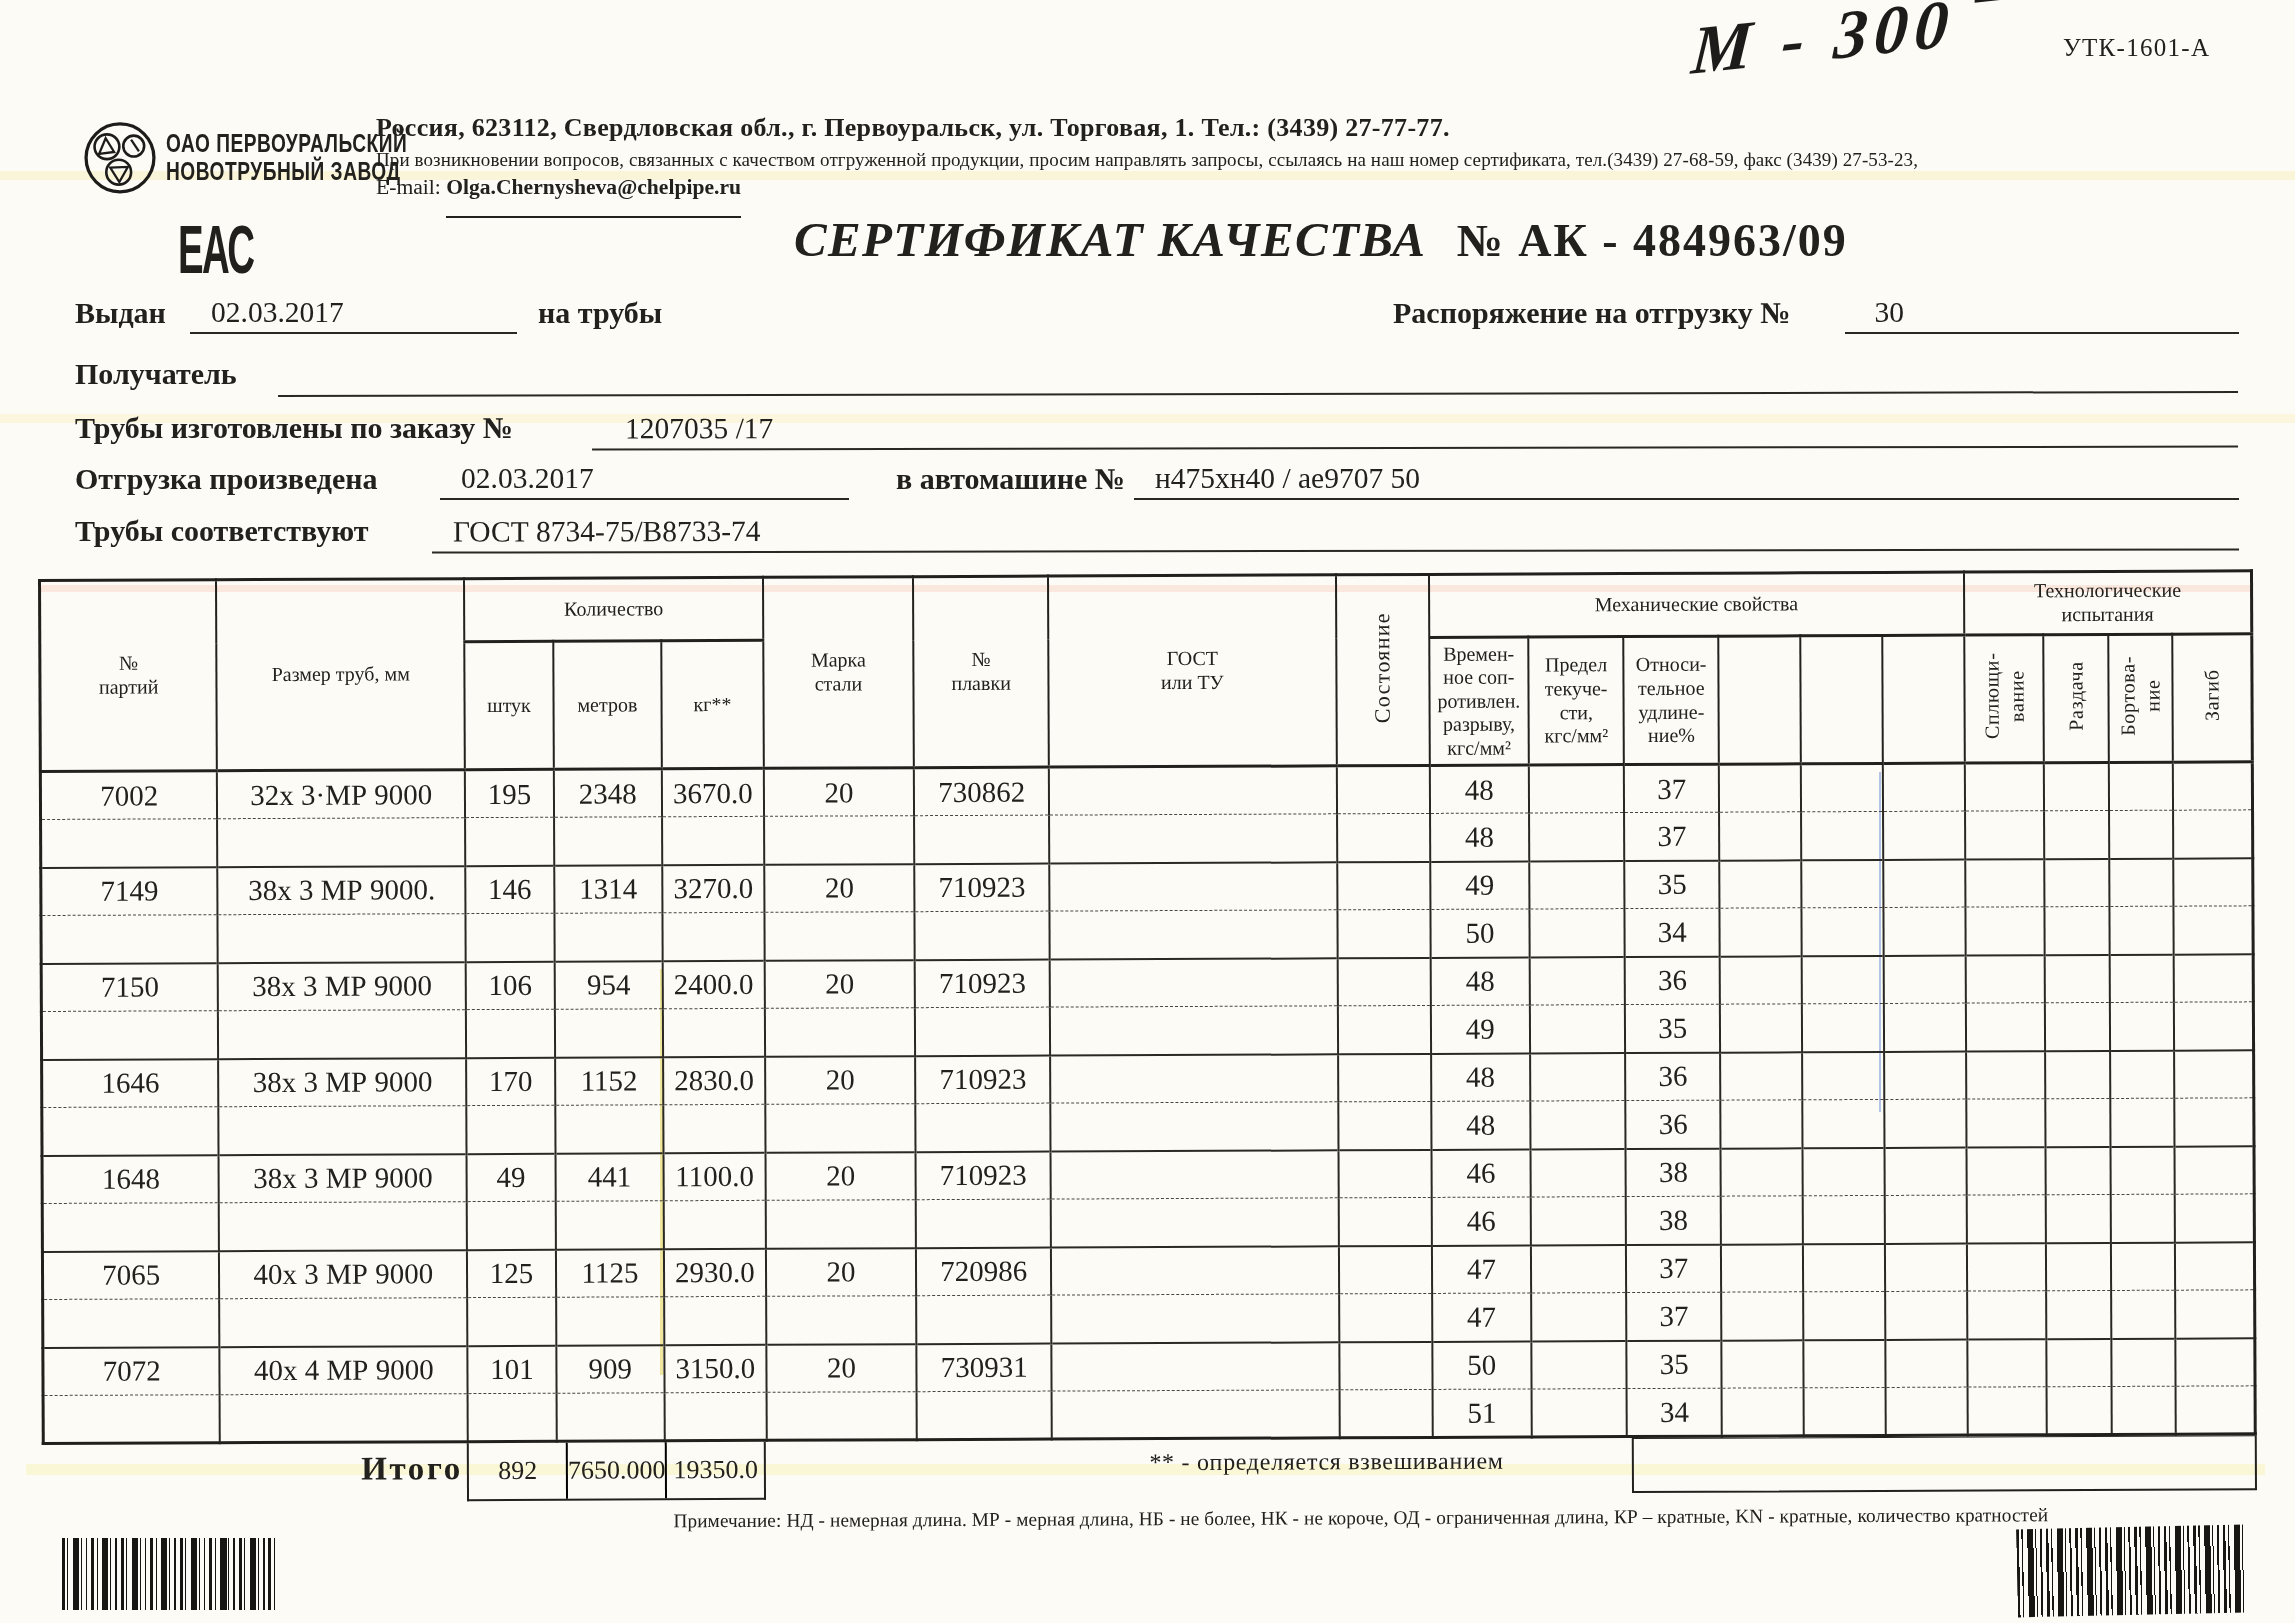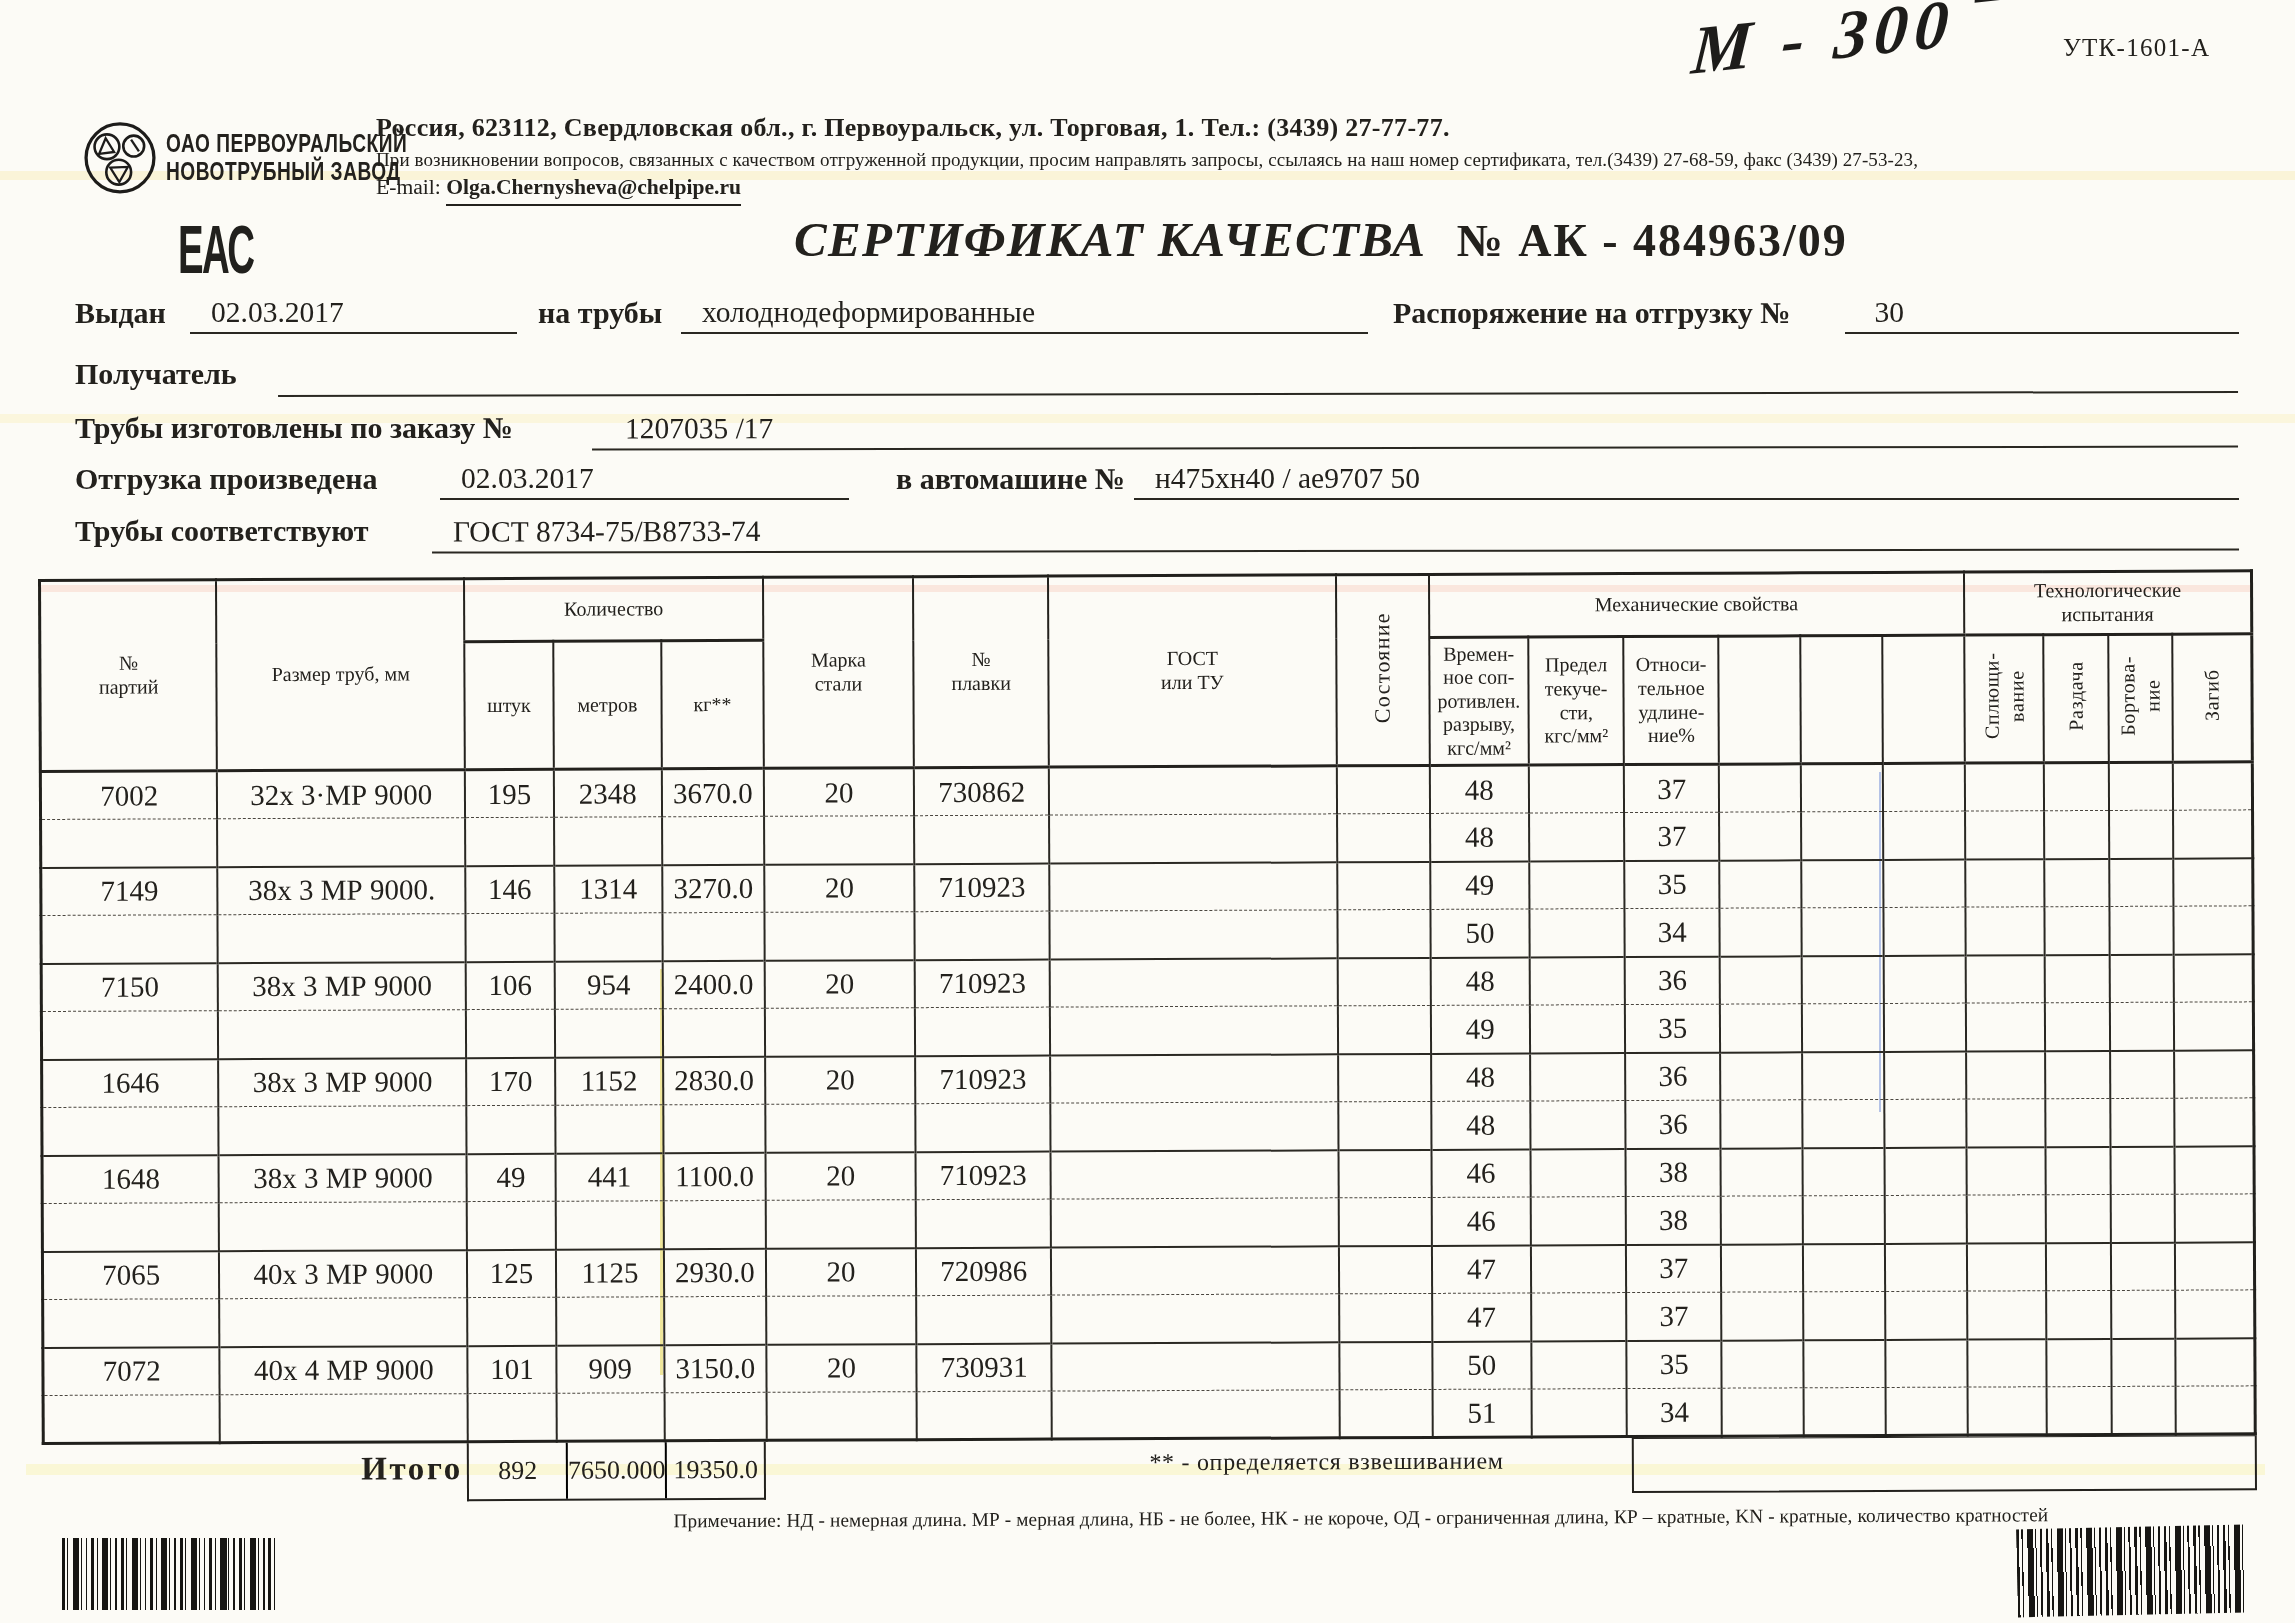--- a/index.html
+++ b/index.html
@@ -26,21 +26,21 @@
     position:absolute;left:166px;top:130px;
     font-family:var(--sans);font-weight:bold;font-size:25.5px;line-height:1.08;
     transform:scaleX(.75);transform-origin:left top;letter-spacing:0.7px;
     white-space:nowrap;
   }
   
   #address{position:absolute;left:376px;top:113px;width:1807px;}
   #address .a1{font-weight:bold;font-size:26px;letter-spacing:0.3px;}
   #address .a2{font-size:19px;margin-top:5.9px;letter-spacing:0.1px;font-family:Liberation Serif, serif;}
   #address .a3{font-size:21.6px;margin-top:4.6px;}
-  #address .a3 .email{font-weight:bold;border-bottom:2.6px solid var(--ink);padding-bottom:5px;}
+  #address .a3 .email{font-weight:bold;border-bottom:2.6px solid var(--ink);padding-bottom:17px;}
   
   #handwritten{
     position:absolute;left:1689px;top:11.8px;
     font-family:var(--serif);font-style:italic;font-weight:bold;
     font-size:68px;letter-spacing:6.5px;color:#1d1c1a;
     transform:rotate(-6deg) skewX(-10deg);transform-origin:left bottom;
     white-space:nowrap;
   }
   #handwritten sup{
     font-size:38px;position:relative;top:-31px;margin-left:18.3px;
@@ -180,21 +180,20 @@
   <div id="eac">ЕАС</div>
 
   <div id="title-line">
     <span class="t1">СЕРТИФИКАТ КАЧЕСТВА</span>
     <span class="t2">№  АК -  484963/09</span>
   </div>
 
   <span class="flabel" style="left:75px;top:296px;">Выдан</span>
   <span class="fval" style="left:190px;top:296px;width:327px;">02.03.2017</span>
   <span class="flabel" style="left:538px;top:296px;">на трубы</span>
-  <span class="fval" style="left:681px;top:296px;width:687px;">холоднодеформированные</span>
   <span class="flabel" style="left:1393px;top:296px;">Распоряжение на отгрузку №</span>
   <span class="fval" style="left:1845px;top:296px;width:394px;padding-left:29.5px;">30</span>
 
   <span class="flabel" style="left:75px;top:357px;">Получатель</span>
   <span class="fval" style="left:278px;top:357px;width:1960px;transform:rotate(-0.12deg);"></span>
 
   <span class="flabel" style="left:75px;top:411px;">Трубы изготовлены по заказу №</span>
   <span class="fval" style="left:592px;top:411px;width:1646px;padding-left:33px;transform:rotate(-0.1deg);">1207035   /17</span>
 
   <span class="flabel" style="left:75px;top:462px;">Отгрузка произведена</span>

